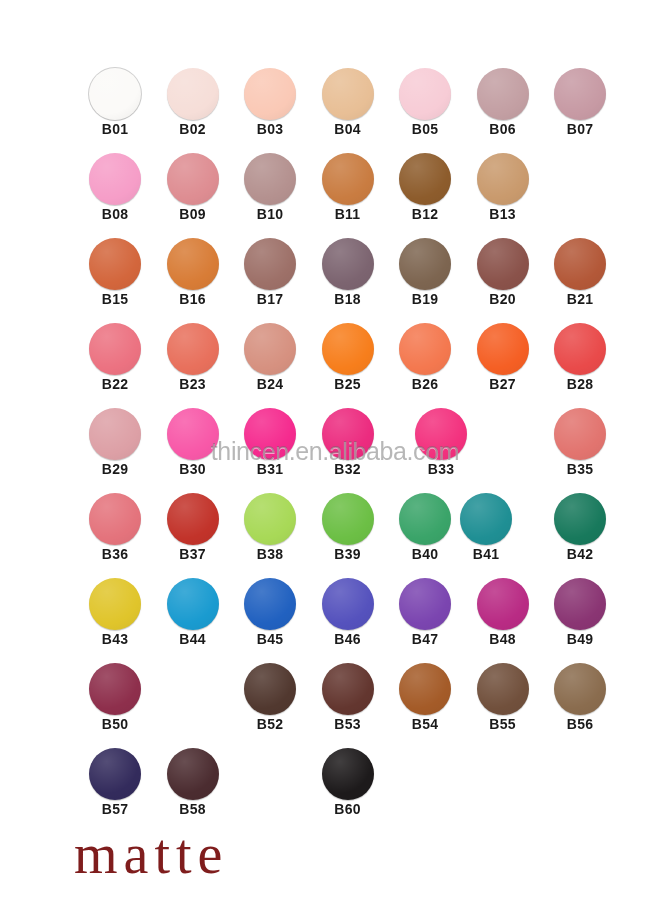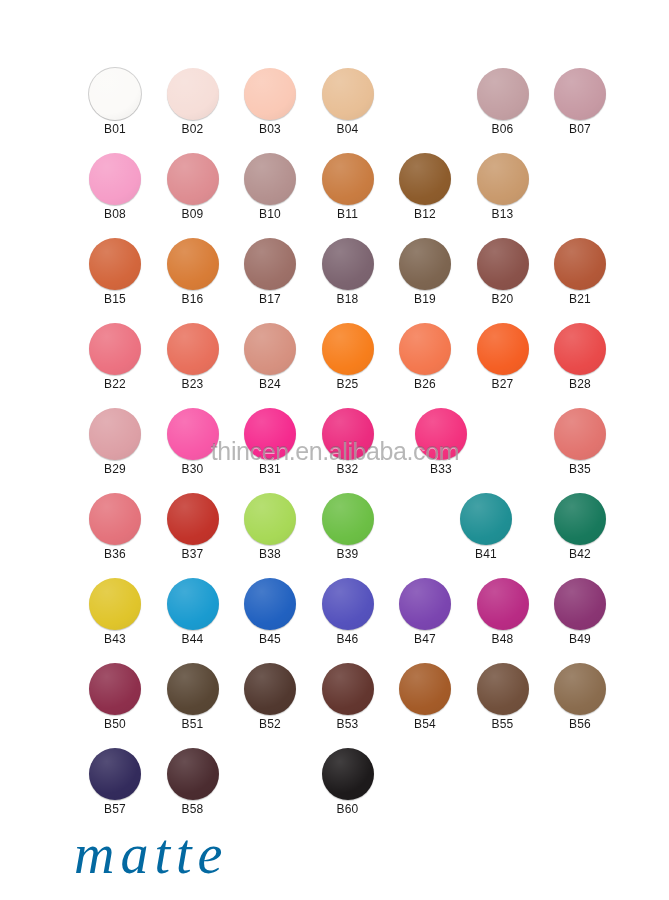--- a/index.html
+++ b/index.html
@@ -51,22 +51,22 @@
                 rgba(0,0,0,0.06) 100%);
     pointer-events: none;
   }
 
   .swatch-disc.pale {
     box-shadow: 0 0 0 1px rgba(150,150,150,0.45), 0 1px 1px rgba(0,0,0,0.12);
   }
 
   .swatch-label {
     margin-top: 3px;
-    font-size: 12px;
-    font-weight: normal;
+    font-size: 14px;
+    font-weight: bold;
     color: #1a1a1a;
     letter-spacing: 0.2px;
     line-height: 12px;
     white-space: nowrap;
   }
 
   #watermark {
     position: absolute;
     left: 200px;
     top: 437px;
@@ -106,20 +106,24 @@
       <div class="swatch-label">B02</div>
     </div>
     <div class="swatch-cell" style="left: 240px; top: 68px;">
       <div class="swatch-disc" style="background: rgb(250, 201, 182); width: 52px; height: 52px;"></div>
       <div class="swatch-label">B03</div>
     </div>
     <div class="swatch-cell" style="left: 317.5px; top: 68px;">
       <div class="swatch-disc" style="background: rgb(232, 191, 150); width: 52px; height: 52px;"></div>
       <div class="swatch-label">B04</div>
     </div>
+    <div class="swatch-cell" style="left: 395px; top: 68px;">
+      <div class="swatch-disc" style="background: rgb(247, 204, 214); width: 52px; height: 52px;"></div>
+      <div class="swatch-label">B05</div>
+    </div>
     <div class="swatch-cell" style="left: 472.5px; top: 68px;">
       <div class="swatch-disc" style="background: rgb(195, 159, 163); width: 52px; height: 52px;"></div>
       <div class="swatch-label">B06</div>
     </div>
     <div class="swatch-cell" style="left: 550px; top: 68px;">
       <div class="swatch-disc" style="background: rgb(199, 154, 164); width: 52px; height: 52px;"></div>
       <div class="swatch-label">B07</div>
     </div>
     <div class="swatch-cell" style="left: 85px; top: 153px;">
       <div class="swatch-disc" style="background: rgb(246, 158, 200); width: 52px; height: 52px;"></div>
@@ -234,20 +238,24 @@
       <div class="swatch-label">B37</div>
     </div>
     <div class="swatch-cell" style="left: 240px; top: 493px;">
       <div class="swatch-disc" style="background: rgb(168, 217, 87); width: 52px; height: 52px;"></div>
       <div class="swatch-label">B38</div>
     </div>
     <div class="swatch-cell" style="left: 317.5px; top: 493px;">
       <div class="swatch-disc" style="background: rgb(108, 191, 69); width: 52px; height: 52px;"></div>
       <div class="swatch-label">B39</div>
     </div>
+    <div class="swatch-cell" style="left: 395px; top: 493px;">
+      <div class="swatch-disc" style="background: rgb(58, 164, 105); width: 52px; height: 52px;"></div>
+      <div class="swatch-label">B40</div>
+    </div>
     <div class="swatch-cell" style="left: 456px; top: 493px;">
       <div class="swatch-disc" style="background: rgb(31, 143, 148); width: 52px; height: 52px;"></div>
       <div class="swatch-label">B41</div>
     </div>
     <div class="swatch-cell" style="left: 550px; top: 493px;">
       <div class="swatch-disc" style="background: rgb(24, 121, 92); width: 52px; height: 52px;"></div>
       <div class="swatch-label">B42</div>
     </div>
     <div class="swatch-cell" style="left: 85px; top: 578px;">
       <div class="swatch-disc" style="background: rgb(224, 197, 43); width: 52px; height: 52px;"></div>
@@ -274,24 +282,20 @@
       <div class="swatch-label">B48</div>
     </div>
     <div class="swatch-cell" style="left: 550px; top: 578px;">
       <div class="swatch-disc" style="background: rgb(138, 53, 115); width: 52px; height: 52px;"></div>
       <div class="swatch-label">B49</div>
     </div>
     <div class="swatch-cell" style="left: 85px; top: 663px;">
       <div class="swatch-disc" style="background: rgb(142, 47, 76); width: 52px; height: 52px;"></div>
       <div class="swatch-label">B50</div>
     </div>
-    <div class="swatch-cell" style="left: 162.5px; top: 663px;">
-      <div class="swatch-disc" style="background: rgb(88, 70, 52); width: 52px; height: 52px;"></div>
-      <div class="swatch-label">B51</div>
-    </div>
     <div class="swatch-cell" style="left: 240px; top: 663px;">
       <div class="swatch-disc" style="background: rgb(81, 56, 47); width: 52px; height: 52px;"></div>
       <div class="swatch-label">B52</div>
     </div>
     <div class="swatch-cell" style="left: 317.5px; top: 663px;">
       <div class="swatch-disc" style="background: rgb(99, 54, 47); width: 52px; height: 52px;"></div>
       <div class="swatch-label">B53</div>
     </div>
     <div class="swatch-cell" style="left: 395px; top: 663px;">
       <div class="swatch-disc" style="background: rgb(164, 91, 40); width: 52px; height: 52px;"></div>
@@ -314,13 +318,13 @@
       <div class="swatch-label">B58</div>
     </div>
     <div class="swatch-cell" style="left: 317.5px; top: 748px;">
       <div class="swatch-disc" style="background: rgb(29, 26, 27); width: 52px; height: 52px;"></div>
       <div class="swatch-label">B60</div>
     </div>
   </div>
 
 <div id="watermark">thincen.en.alibaba.com</div>
 
-<div id="matte-word" style="color: #0369a1; font-style: italic;">matte</div>
+<div id="matte-word" style="color: #7f1d1d;">matte</div>
 
 </body></html>

